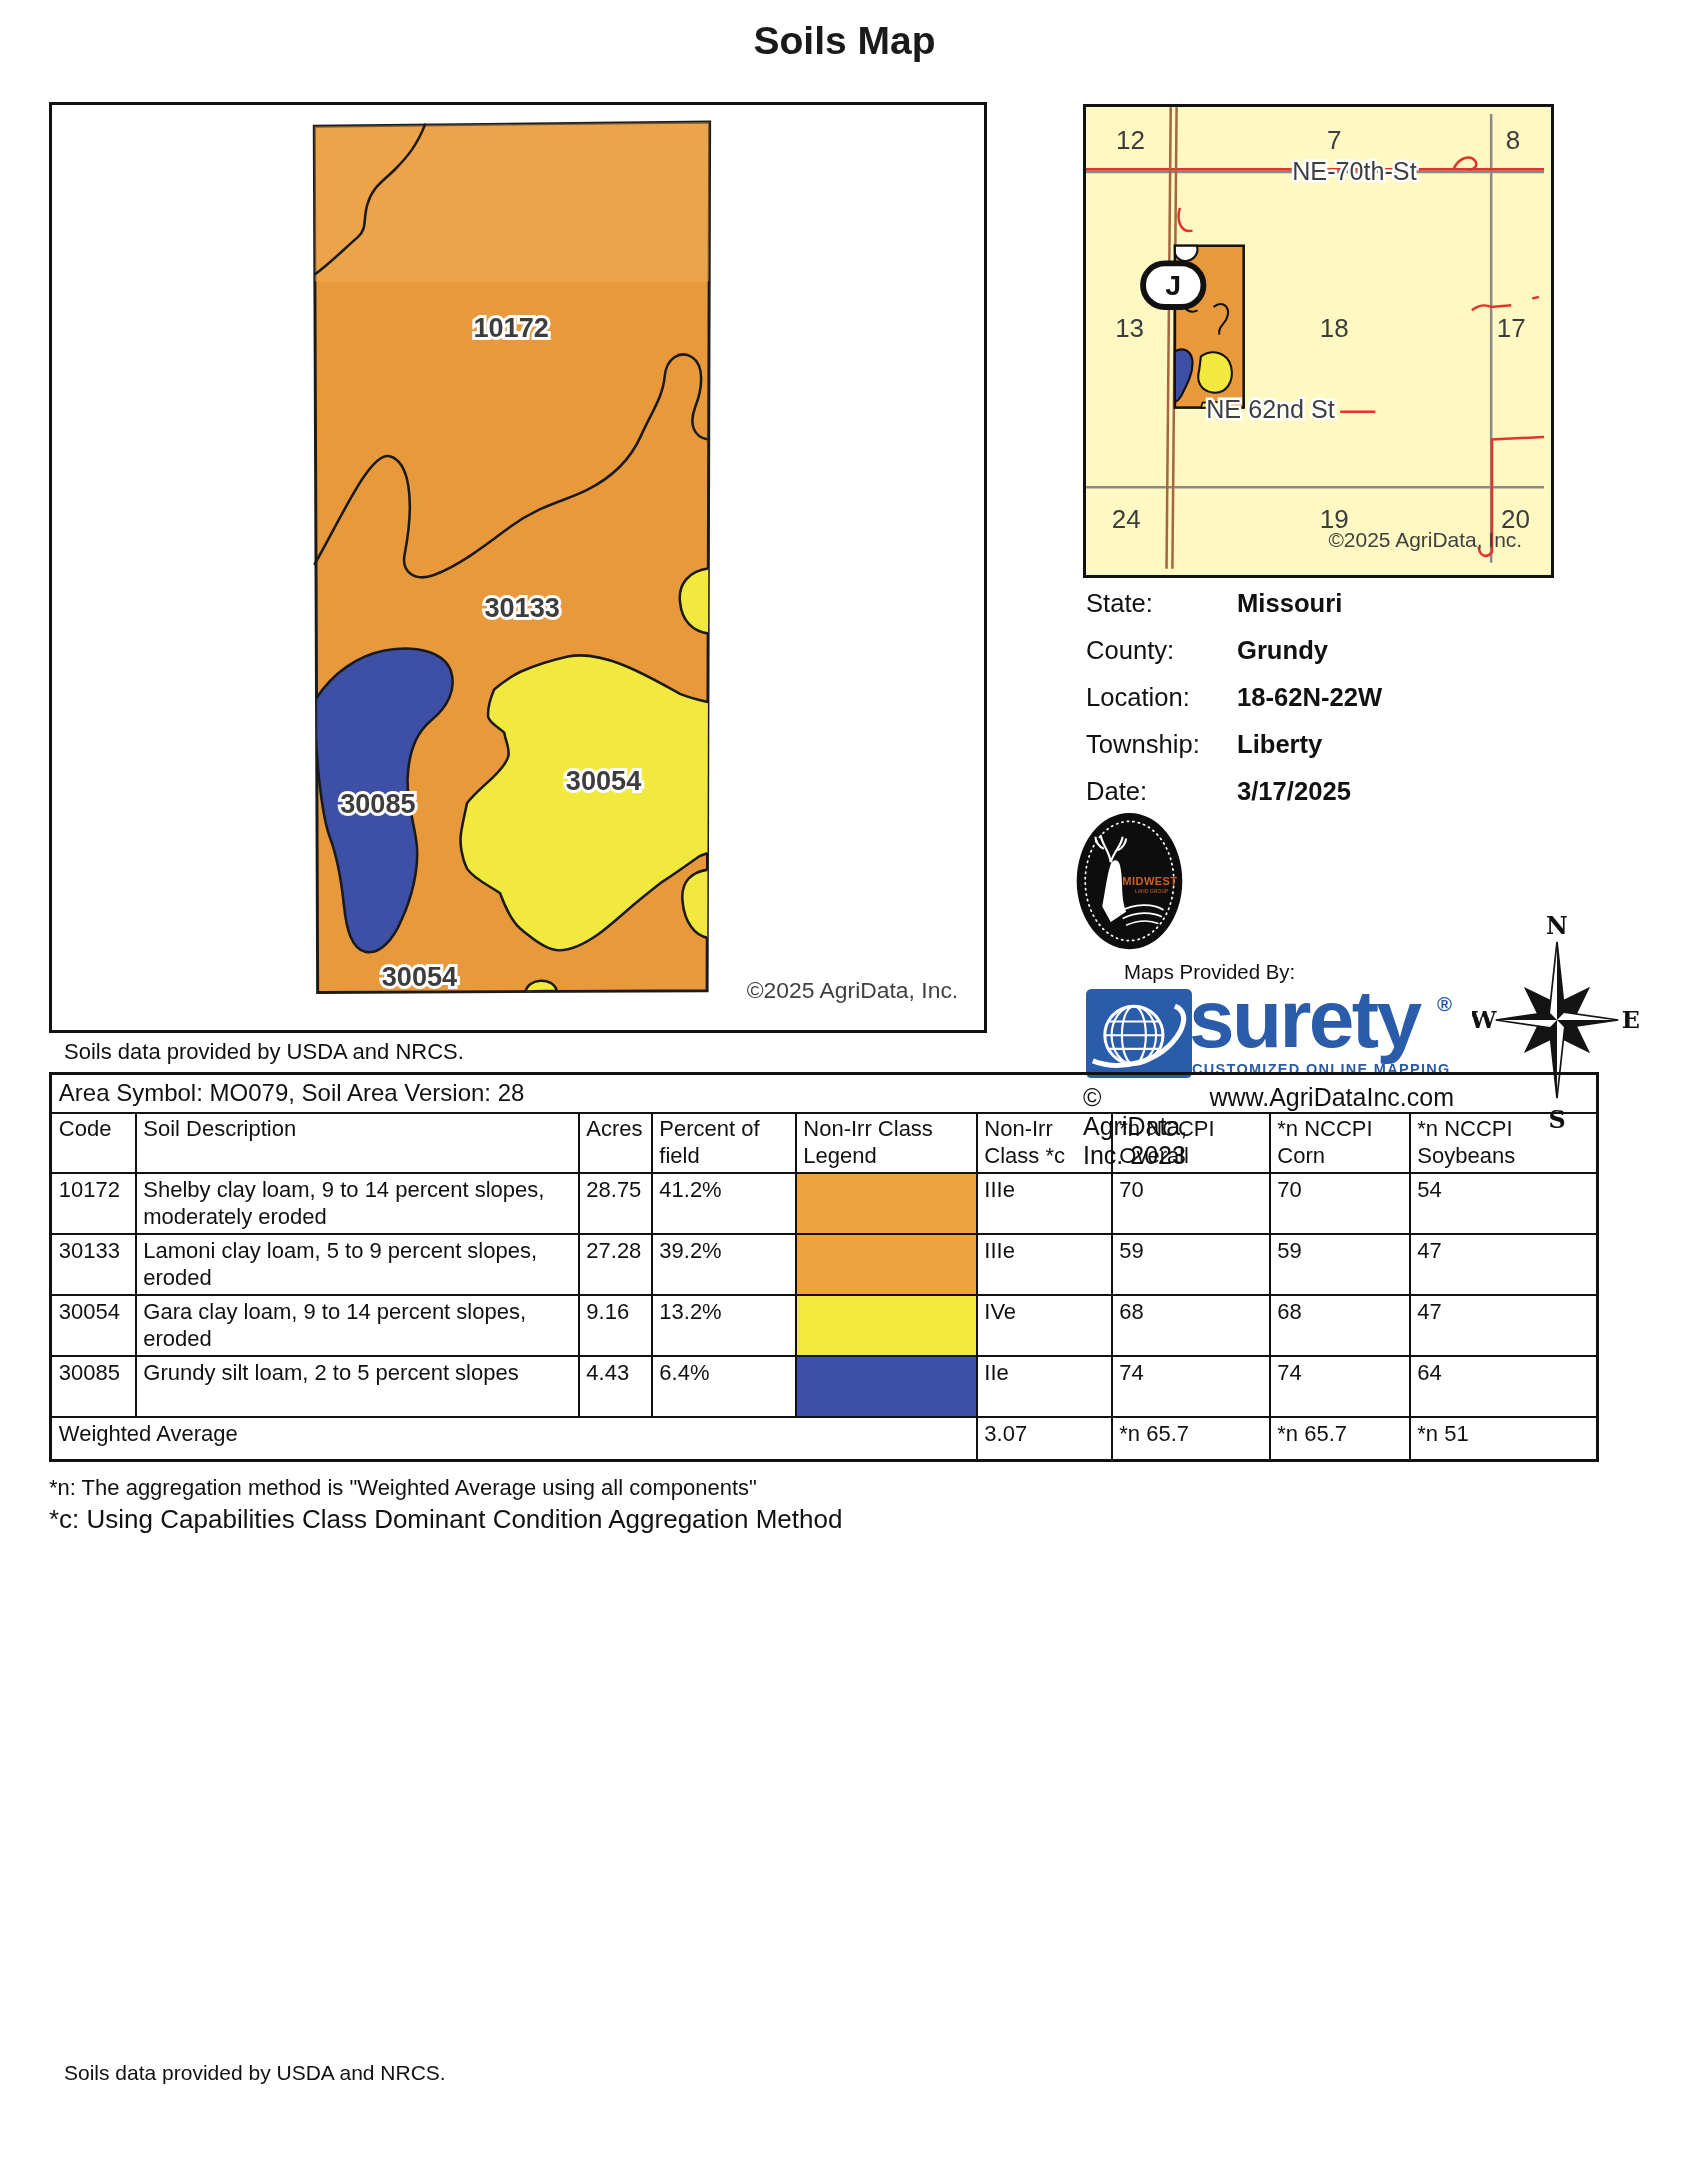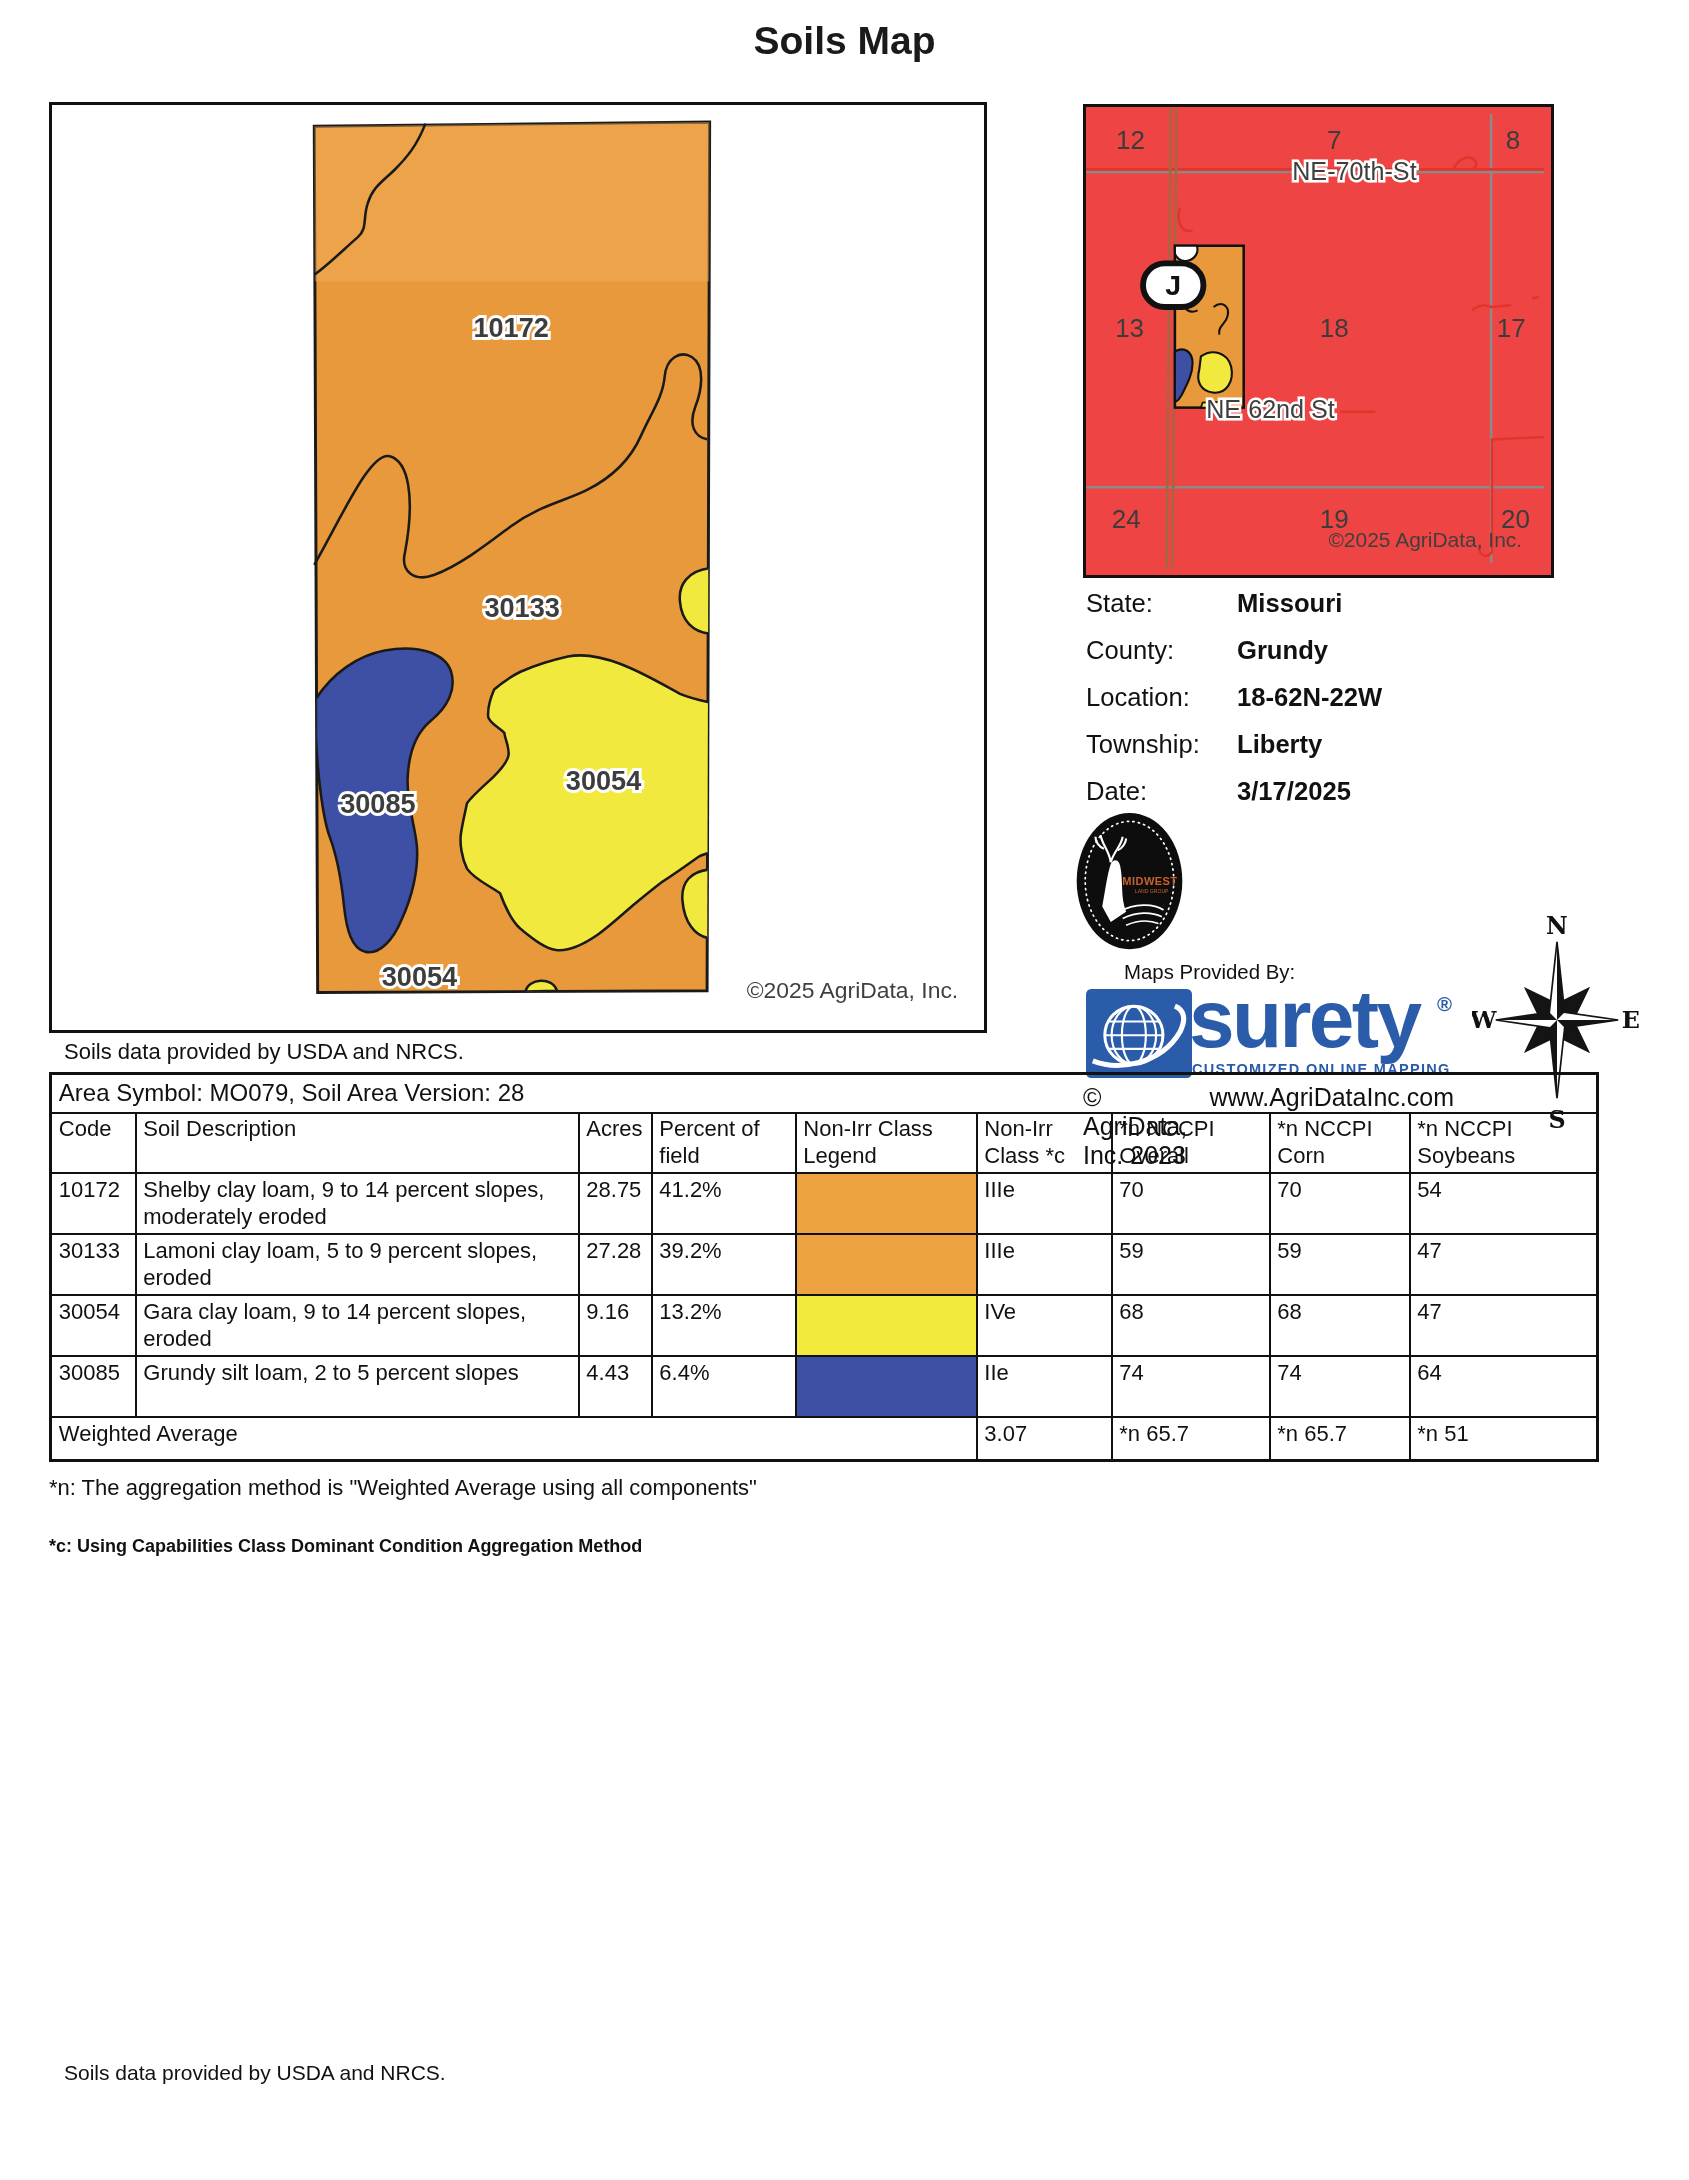--- a/index.html
+++ b/index.html
@@ -5,21 +5,21 @@
   html,body{margin:0;padding:0;background:#fff;}
   #page{position:relative;width:1689px;height:2181px;background:#fff;
         font-family:"Liberation Sans",sans-serif;color:#111;overflow:hidden;}
   .abs{position:absolute;}
   #title{top:19px;left:0;width:100%;text-align:center;font-size:39px;font-weight:bold;color:#1a1a1a;}
   
   #map-frame{left:49px;top:102px;width:932px;height:925px;border:3.4px solid #111;background:#fff;}
   #map-frame svg{display:block;}
   #map-caption{left:64px;top:1039px;font-size:22px;color:#111;}
   
-  #inset-frame{left:1083px;top:104px;width:465px;height:468px;border:3.4px solid #111;background:#ef4444;}
+  #inset-frame{left:1083px;top:104px;width:465px;height:468px;border:3.4px solid #111;background:#fef9c3;}
   
   #info-block{left:1086px;top:576px;width:477px;}
   .info-row{height:39px;font-size:25.6px;display:flex;align-items:center;margin-top:8px;}
   .info-label{width:151px;color:#111;}
   .info-value{font-weight:bold;color:#111;}
   
   #midwest-logo{left:1075px;top:811px;width:109px;height:140px;}
   #provided-by{left:1124px;top:961px;font-size:20.4px;color:#111;}
   #surety-block{left:1083px;top:986px;width:477px;height:95px;}
   #surety-globe{position:absolute;left:2.6px;top:3.4px;}
@@ -34,21 +34,21 @@
               border:3.4px solid #111;font-size:22px;color:#111;}
   #soil-table td,#soil-table th{border:2.1px solid #111;padding:2.6px 6.8px;vertical-align:top;text-align:left;
               font-weight:normal;line-height:1.22;overflow:hidden;}
   tr.area-row{height:39px;}  tr.area-row td{font-size:24px;vertical-align:middle;}
   tr.head-row{height:58px;}
   tr.data-row{height:61px;}
   tr.wavg-row{height:43px;} tr.wavg-row td{vertical-align:middle;font-weight:bold;}
   .num{text-align:right;}
   .ralign{text-align:right;}
   #footnote1{left:49px;top:1475px;font-size:22px;}
-  #footnote2{left:49px;top:1536px;font-size:18px;font-weight:bold;}
+  #footnote2{left:49px;top:1504px;font-size:26px;}
   #footer-caption{left:64px;top:2061px;font-size:21px;}
   text{font-family:"Liberation Sans",sans-serif;}
   .soil-label{font-size:32px;font-weight:bold;fill:#3d3d3d;stroke:#fff;stroke-width:7px;paint-order:stroke;text-anchor:middle;}
   .map-copy{font-size:27px;fill:#3f3f3f;stroke:#fff;stroke-width:5px;paint-order:stroke;}
   .sec-num{font-size:31px;fill:#3c3c3c;text-anchor:middle;}
   .street{font-size:30px;fill:#3f3f3f;stroke:#fff;stroke-width:6px;paint-order:stroke;text-anchor:middle;}
 </style>
 </head>
 <body>
 

